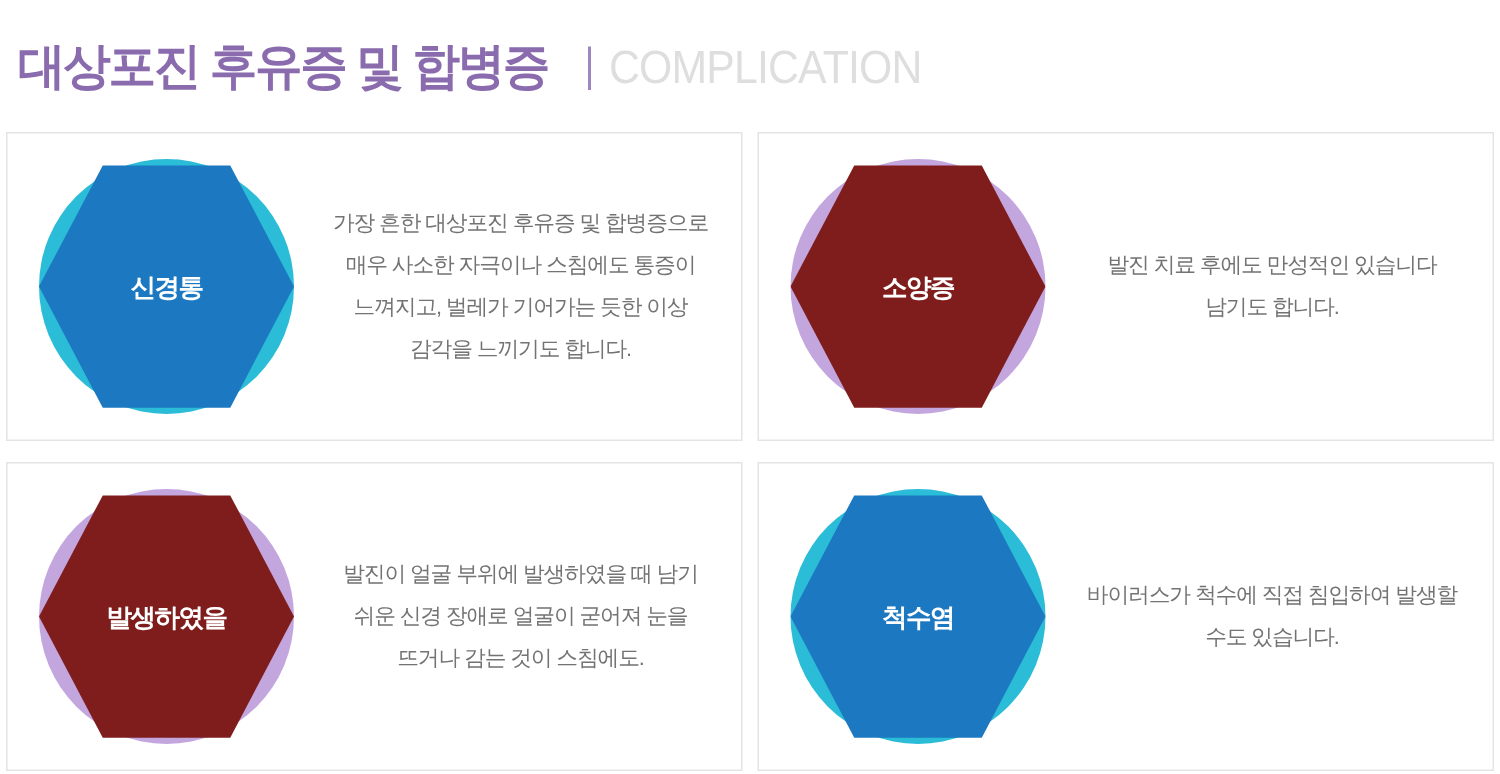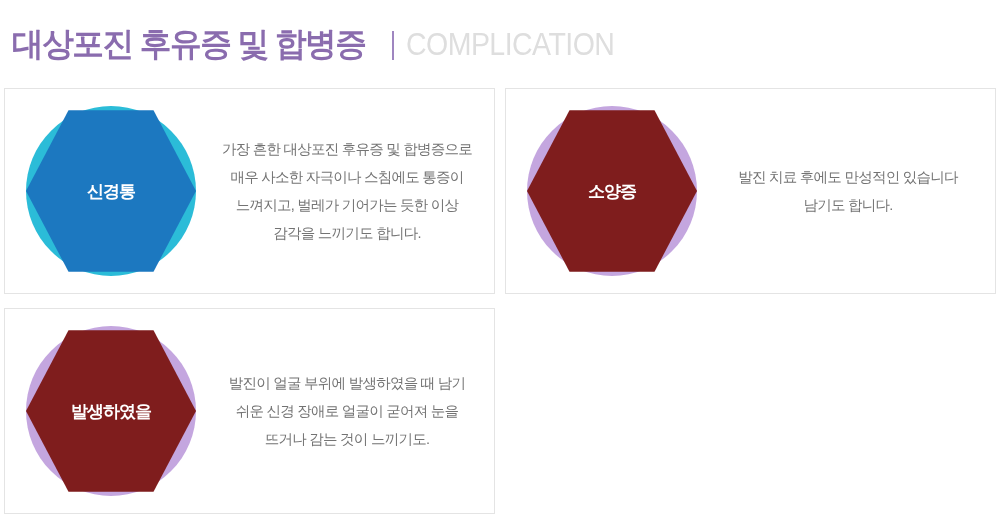--- a/index.html
+++ b/index.html
@@ -179,19 +179,30 @@
     </div>
 
     <div class="card theme-purple">
       <div class="icon-wrap">
         <div class="icon-circle"></div>
         <div class="icon-hex">
           <span class="icon-label">발생하였을</span>
         </div>
       </div>
       <div class="card-body">
-        <p class="card-desc">발진이 얼굴 부위에 발생하였을 때 남기 쉬운 신경 장애로 얼굴이 굳어져 눈을 뜨거나 감는 것이 느끼기도.</p>
-      </div>
-    </div>
-
+        <p class="card-desc">발진이 얼굴 부위에 발생하였을 때 남기 쉬운 신경 장애로 얼굴이 굳어져 눈을 뜨거나 감는 것이 스침에도.</p>
+      </div>
+    </div>
+
+    <div class="card theme-blue">
+      <div class="icon-wrap">
+        <div class="icon-circle"></div>
+        <div class="icon-hex">
+          <span class="icon-label">척수염</span>
+        </div>
+      </div>
+      <div class="card-body">
+        <p class="card-desc">바이러스가 척수에 직접 침입하여 발생할 수도 있습니다.</p>
+      </div>
+    </div>
 
   </div>
 </div>
 
 </body></html>

